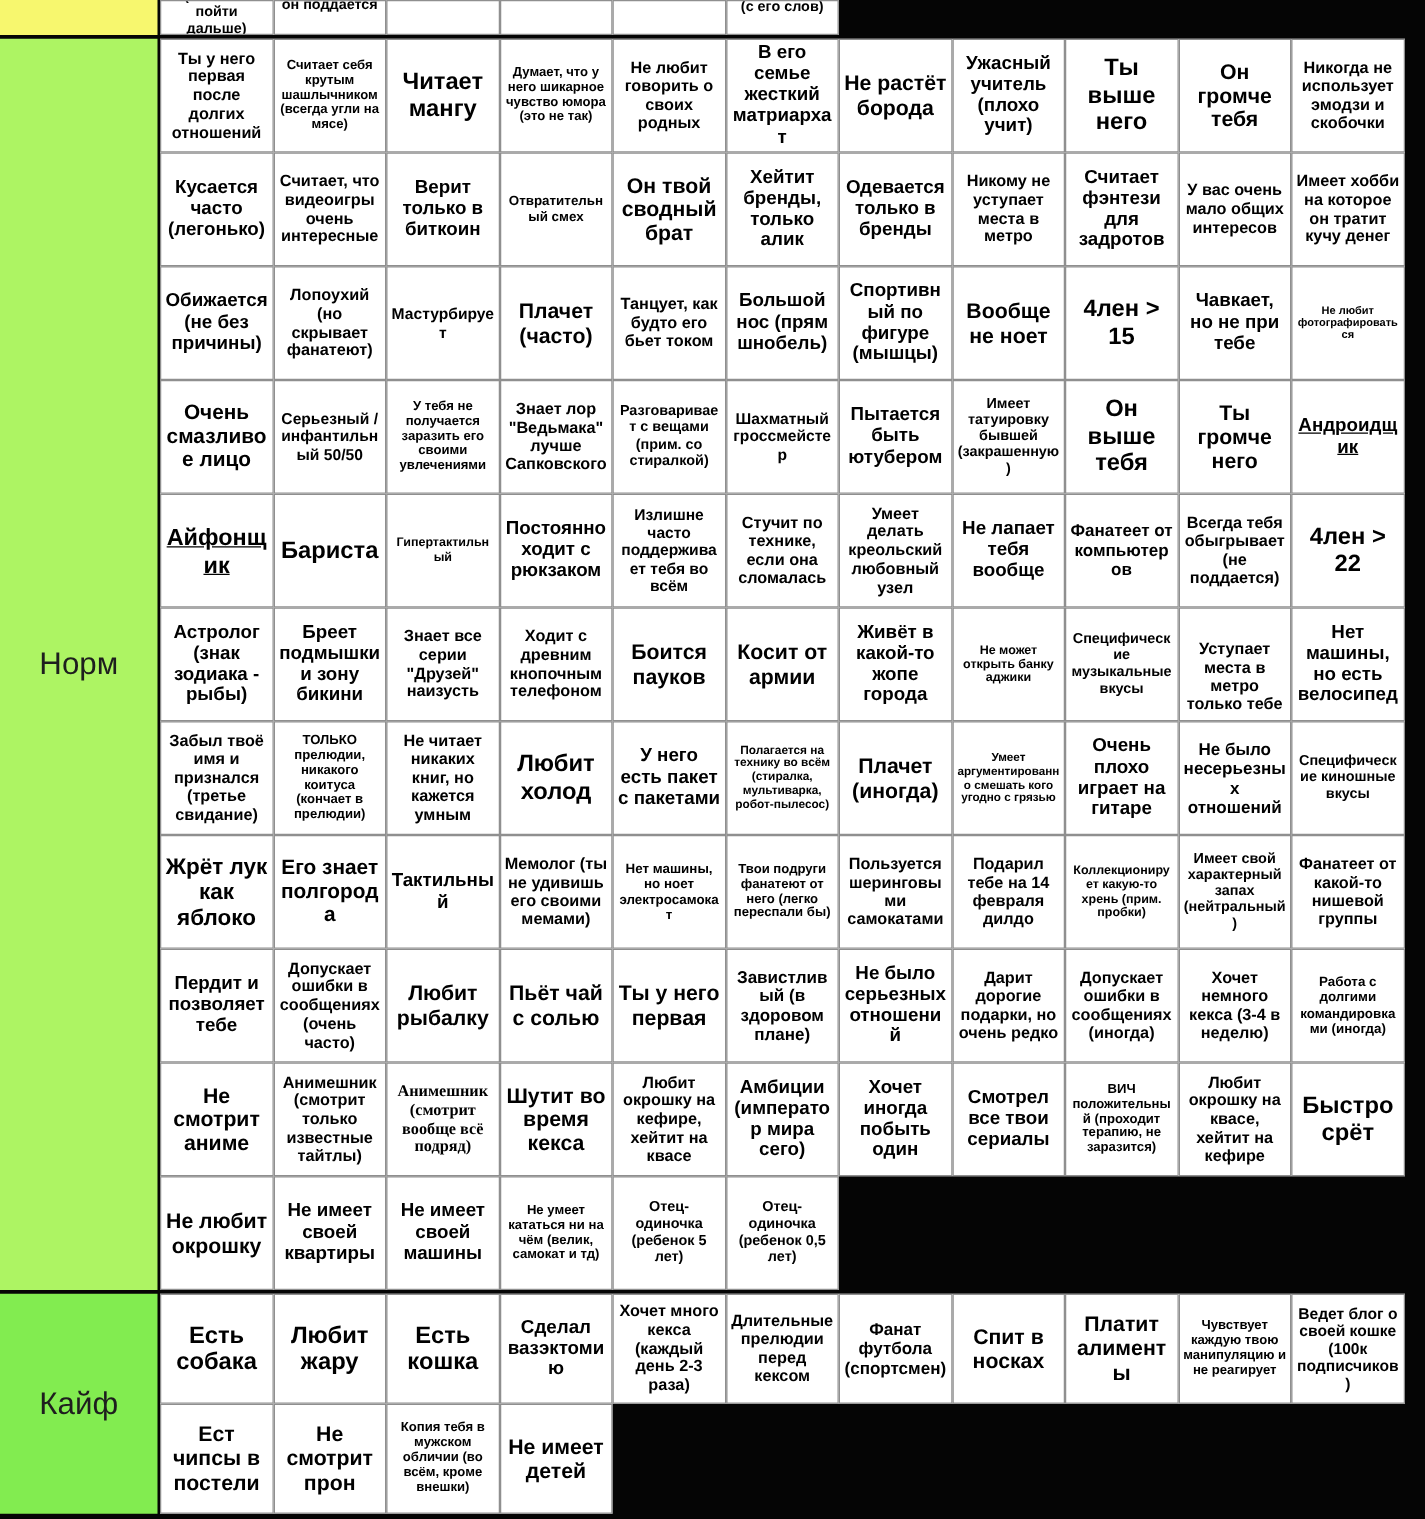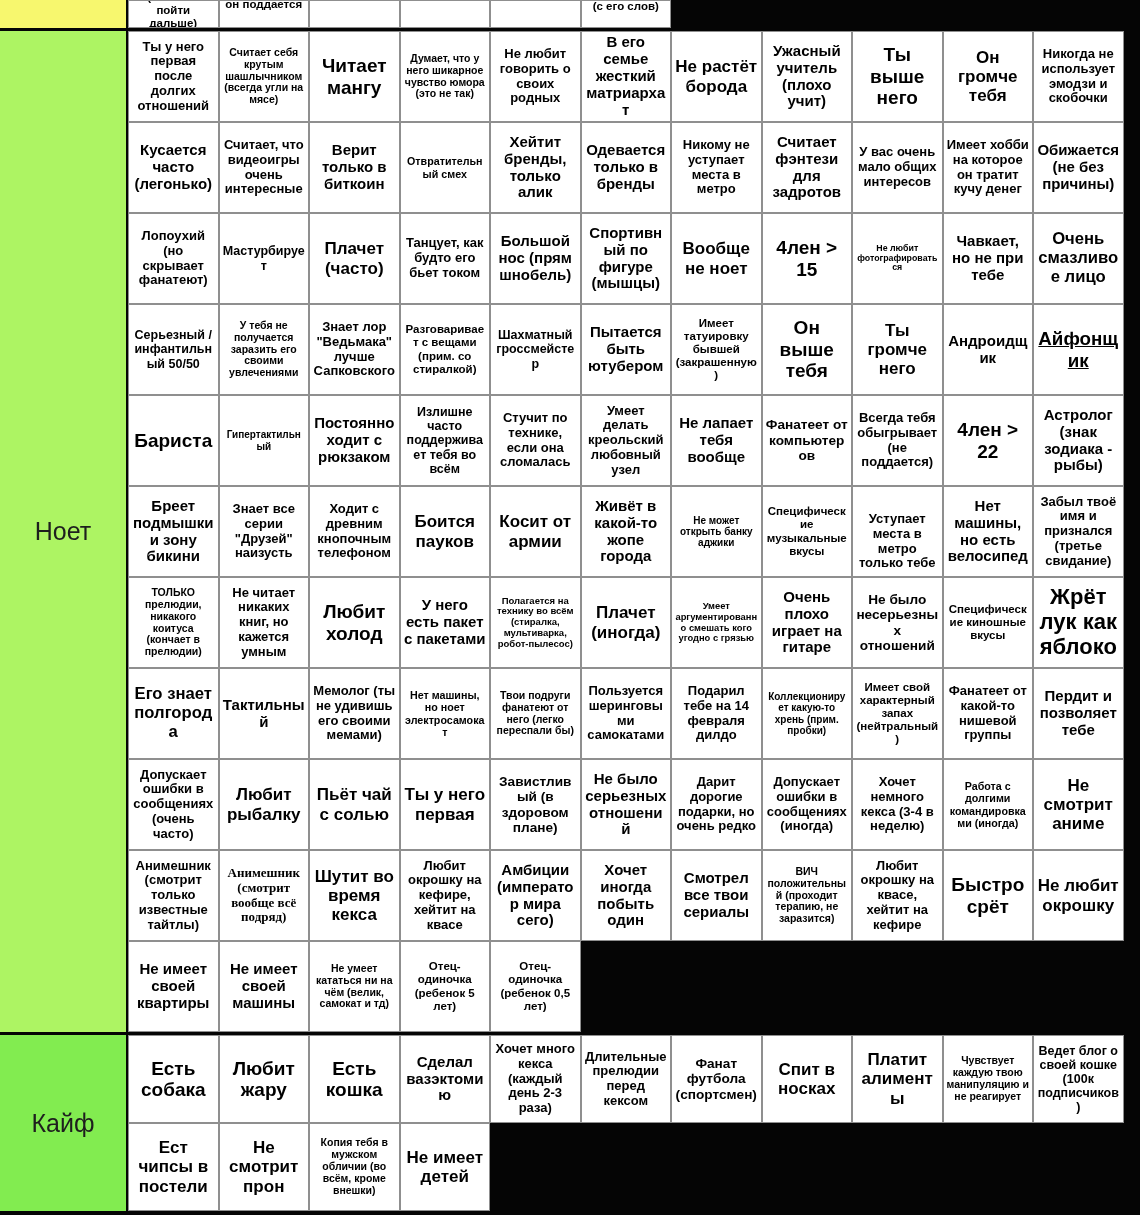--- a/index.html
+++ b/index.html
@@ -55,21 +55,21 @@
           <span style="font-size: 19px;">(с его слов)</span>
         </div>
         <div class="cell empty"></div>
         <div class="cell empty"></div>
         <div class="cell empty"></div>
         <div class="cell empty"></div>
         <div class="cell empty"></div>
       </div>
     </div>
     <div class="tier">
-      <div class="tier-label" style="background: rgb(173, 244, 99);">Ноет</div>
+      <div class="tier-label" style="background: rgb(173, 244, 99);">Норм</div>
       <div class="grid" style="grid-auto-rows: 91px;">
         <div class="cell">
           <span style="font-size: 13px;">Ты у него первая после долгих отношений</span>
         </div>
         <div class="cell">
           <span style="font-size: 10.5px;">Считает себя крутым шашлычником (всегда угли на мясе)</span>
         </div>
         <div class="cell">
           <span style="font-size: 19px;">Читает мангу</span>
         </div>
@@ -103,20 +103,23 @@
         <div class="cell">
           <span style="font-size: 13px;">Считает, что видеоигры очень интересные</span>
         </div>
         <div class="cell">
           <span style="font-size: 15px;">Верит только в биткоин</span>
         </div>
         <div class="cell">
           <span style="font-size: 10.7143px;">Отвратительный смех</span>
         </div>
         <div class="cell">
+          <span style="font-size: 17px;">Он твой сводный брат</span>
+        </div>
+        <div class="cell">
           <span style="font-size: 15px;">Хейтит бренды, только алик</span>
         </div>
         <div class="cell">
           <span style="font-size: 15px;">Одевается только в бренды</span>
         </div>
         <div class="cell">
           <span style="font-size: 13px;">Никому не уступает места в метро</span>
         </div>
         <div class="cell">
           <span style="font-size: 15px;">Считает фэнтези для задротов</span>
@@ -148,26 +151,26 @@
         <div class="cell">
           <span style="font-size: 15px;">Спортивный по фигуре (мышцы)</span>
         </div>
         <div class="cell">
           <span style="font-size: 17px;">Вообще не ноет</span>
         </div>
         <div class="cell">
           <span style="font-size: 19px;">4лен &gt; 15</span>
         </div>
         <div class="cell">
+          <span style="font-size: 15px;">Чавкает, но не при тебе</span>
+        </div>
+        <div class="cell">
           <span style="font-size: 8.82353px;">Не любит фотографироваться</span>
         </div>
         <div class="cell">
-          <span style="font-size: 15px;">Чавкает, но не при тебе</span>
-        </div>
-        <div class="cell">
           <span style="font-size: 16.6667px;">Очень смазливое лицо</span>
         </div>
         <div class="cell">
           <span style="font-size: 12.5px;">Серьезный / инфантильный 50/50</span>
         </div>
         <div class="cell">
           <span style="font-size: 10.5px;">У тебя не получается заразить его своими увлечениями</span>
         </div>
         <div class="cell">
           <span style="font-size: 13px;">Знает лор "Ведьмака" лучше Сапковского</span>
@@ -184,21 +187,21 @@
         <div class="cell">
           <span style="font-size: 11.5385px;">Имеет татуировку бывшей (закрашенную)</span>
         </div>
         <div class="cell">
           <span style="font-size: 19px;">Он выше тебя</span>
         </div>
         <div class="cell">
           <span style="font-size: 17px;">Ты громче него</span>
         </div>
         <div class="cell">
-          <span style="font-size: 15px;">Андроидщик</span>
+          <span style="font-size: 15px; text-decoration: underline;">Андроидщик</span>
         </div>
         <div class="cell">
           <span style="font-size: 18.75px; text-decoration: underline;">Айфонщик</span>
         </div>
         <div class="cell">
           <span style="font-size: 19px;">Бариста</span>
         </div>
         <div class="cell">
           <span style="font-size: 10px;">Гипертактильный</span>
         </div>
@@ -286,21 +289,21 @@
         <div class="cell">
           <span style="font-size: 15px;">Очень плохо играет на гитаре</span>
         </div>
         <div class="cell">
           <span style="font-size: 13.6364px;">Не было несерьезных отношений</span>
         </div>
         <div class="cell">
           <span style="font-size: 11.5385px;">Специфические киношные вкусы</span>
         </div>
         <div class="cell">
-          <span style="font-size: 22px;">Жрёт лук как яблоко</span>
+          <span style="font-size: 18px;">Жрёт лук как яблоко</span>
         </div>
         <div class="cell">
           <span style="font-size: 16.6667px;">Его знает полгорода</span>
         </div>
         <div class="cell">
           <span style="font-size: 15px;">Тактильный</span>
         </div>
         <div class="cell">
           <span style="font-size: 13px;">Мемолог (ты не удивишь его своими мемами)</span>
         </div>

